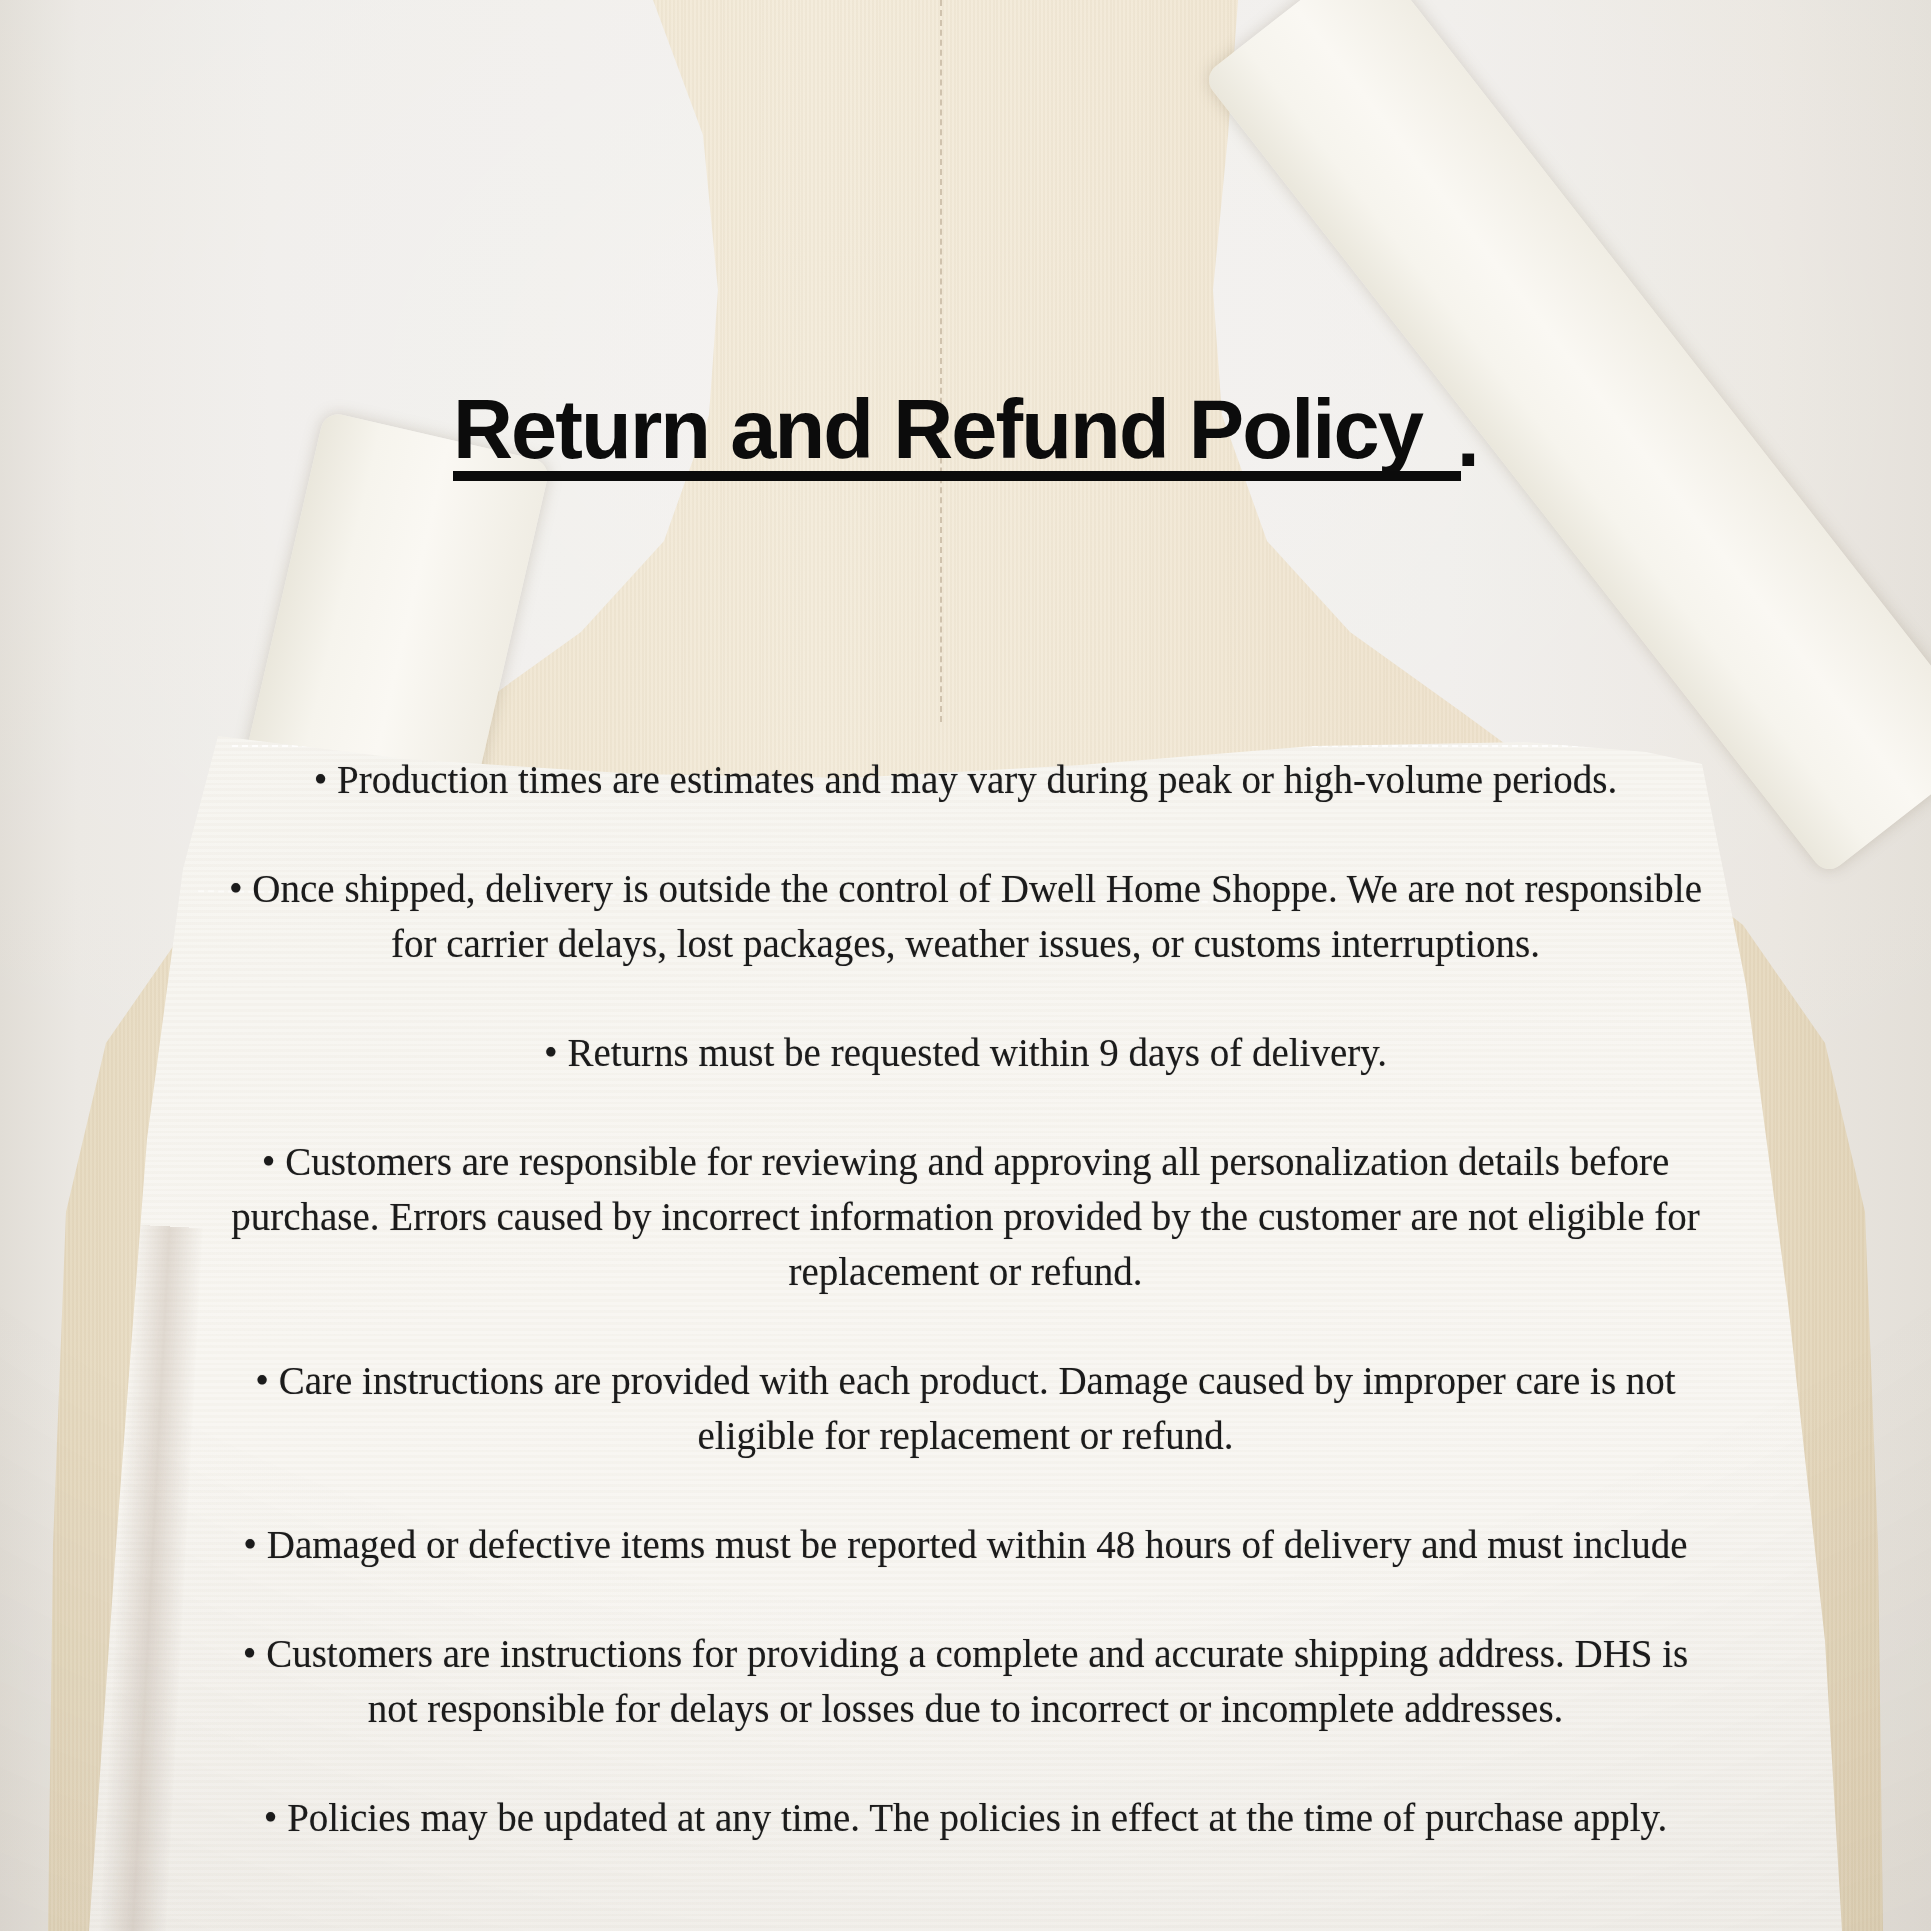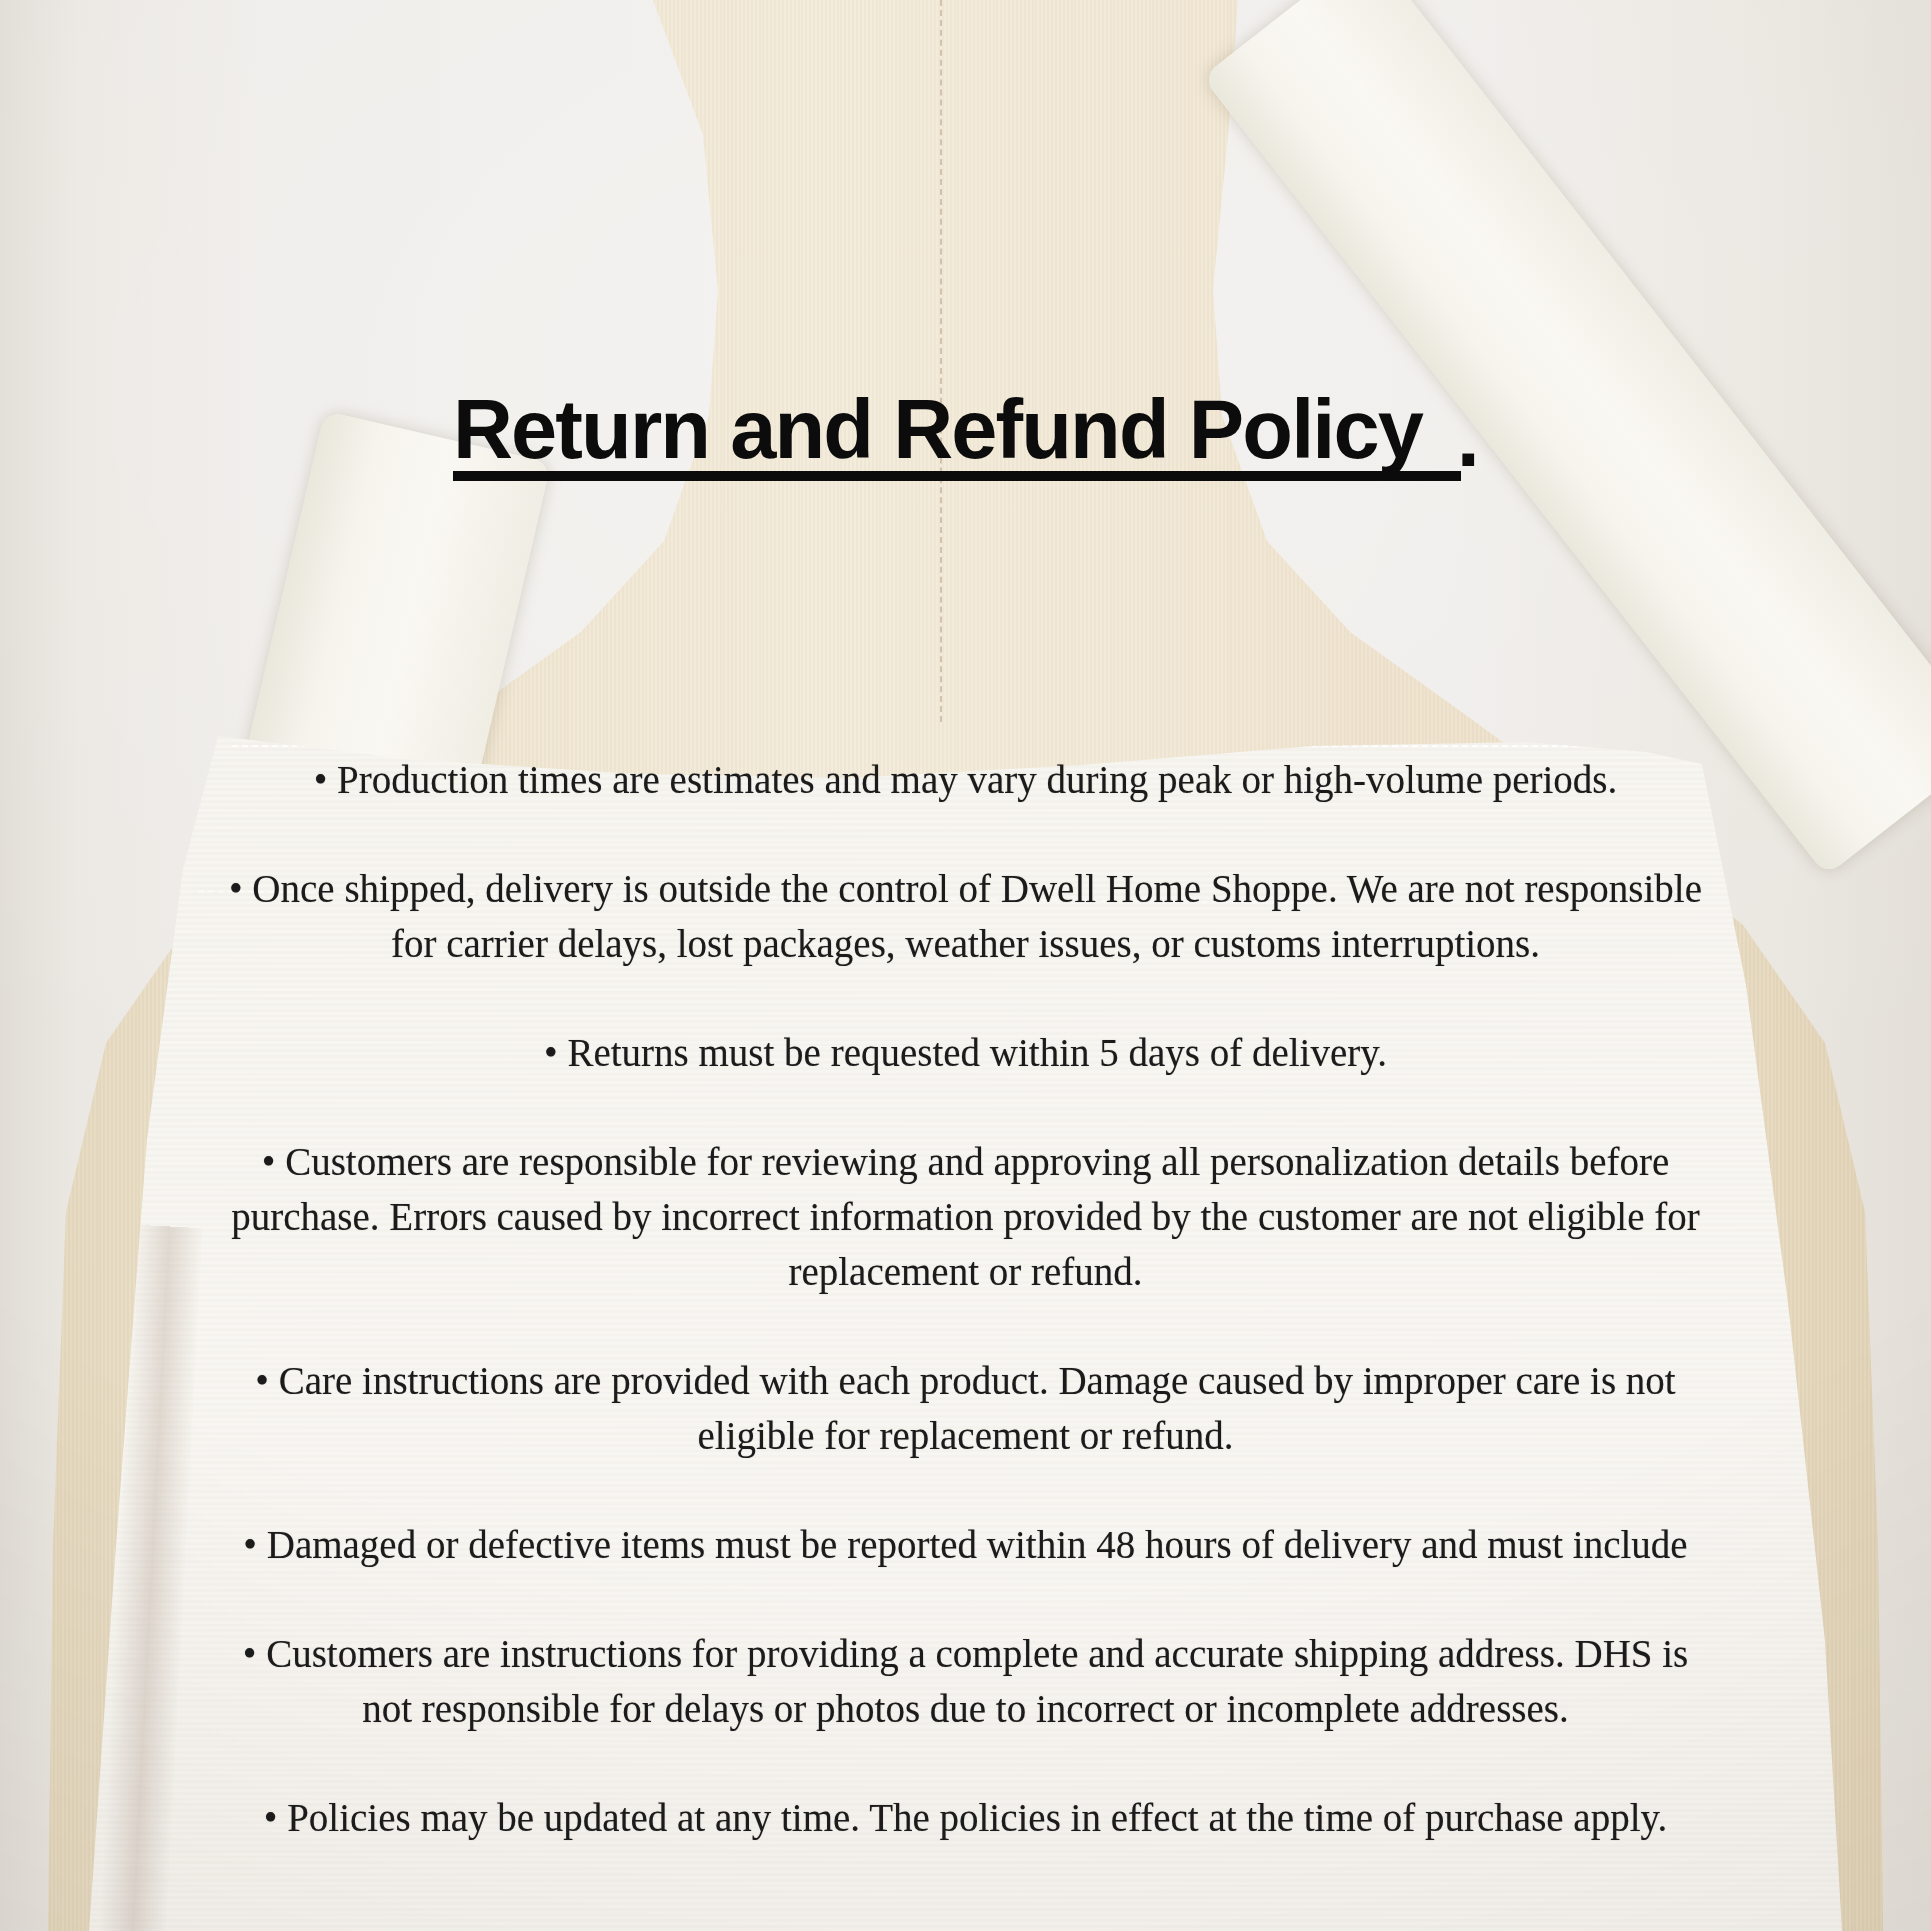--- a/index.html
+++ b/index.html
@@ -116,37 +116,37 @@
 
   <div class="policies">
     <p class="policy">
       <span class="pline">• Production times are estimates and may vary during peak or high-volume periods.</span>
     </p>
     <p class="policy">
       <span class="pline">• Once shipped, delivery is outside the control of Dwell Home Shoppe. We are not responsible</span>
       <span class="pline">for carrier delays, lost packages, weather issues, or customs interruptions.</span>
     </p>
     <p class="policy">
-      <span class="pline">• Returns must be requested within 5 days of delivery.</span>
+      <span class="pline">• Returns must be requested within 9 days of delivery.</span>
     </p>
     <p class="policy">
       <span class="pline">• Customers are responsible for reviewing and approving all personalization details before</span>
       <span class="pline">purchase. Errors caused by incorrect information provided by the customer are not eligible for</span>
       <span class="pline">replacement or refund.</span>
     </p>
     <p class="policy">
       <span class="pline">• Care instructions are provided with each product. Damage caused by improper care is not</span>
       <span class="pline">eligible for replacement or refund.</span>
     </p>
     <p class="policy">
       <span class="pline">• Damaged or defective items must be reported within 48 hours of delivery and must include</span>
     </p>
     <p class="policy">
       <span class="pline">• Customers are instructions for providing a complete and accurate shipping address. DHS is</span>
-      <span class="pline">not responsible for delays or photos due to incorrect or incomplete addresses.</span>
+      <span class="pline">not responsible for delays or losses due to incorrect or incomplete addresses.</span>
     </p>
     <p class="policy">
       <span class="pline">• Policies may be updated at any time. The policies in effect at the time of purchase apply.</span>
     </p>
   </div>
 
 </div>
 
 
 </body></html>

